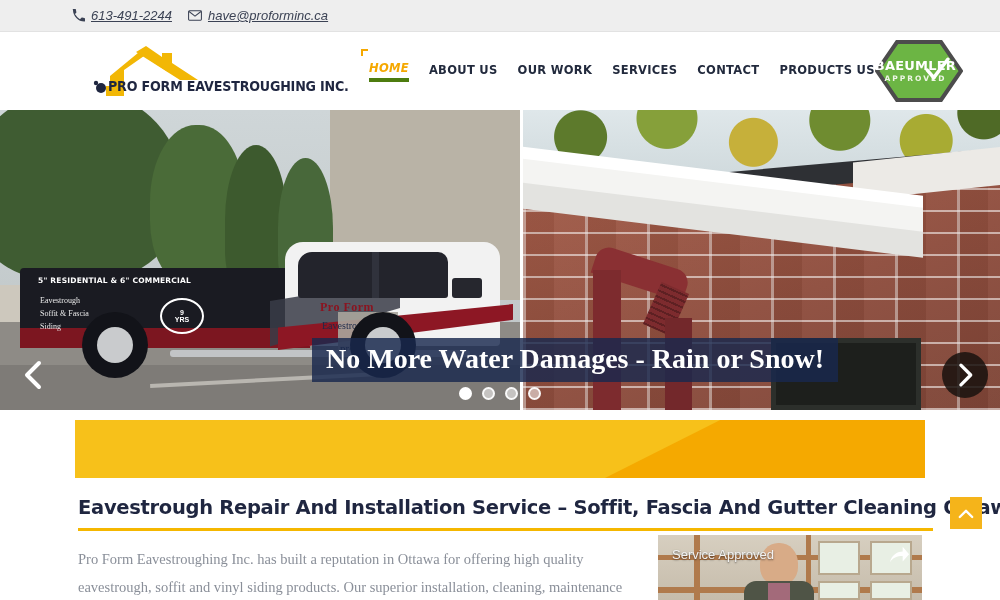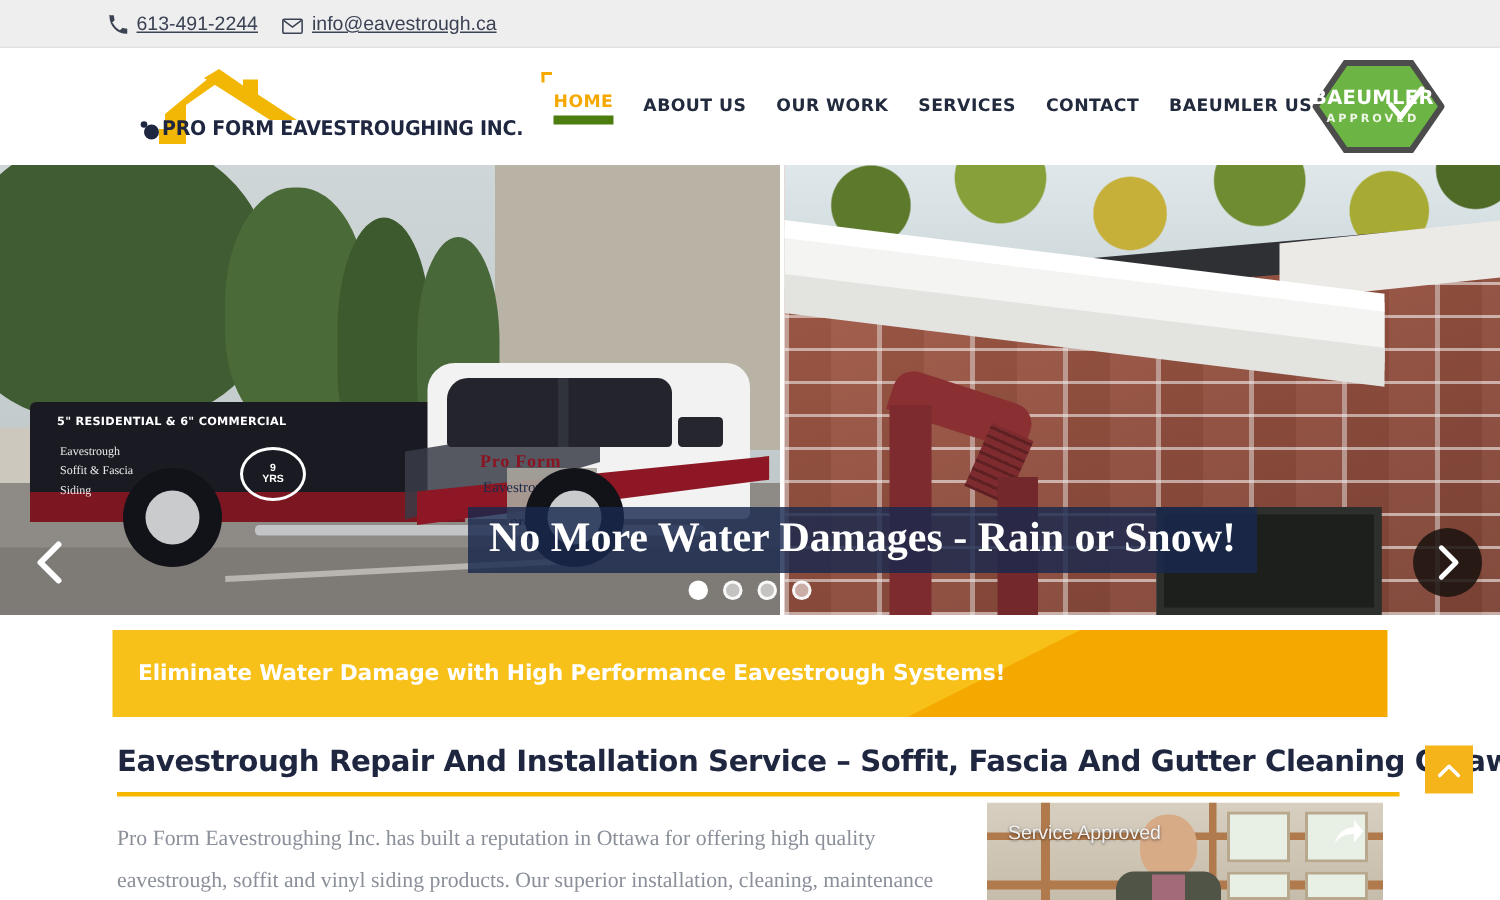--- a/index.html
+++ b/index.html
@@ -8,21 +8,21 @@
     font-family:"Liberation Sans", sans-serif;
     background:#ffffff;
     color:#2b3243;
   }
 
   
   .topbar{
     height:32px; background:#eeeeee; border-bottom:1px solid #e2e2e2;
     display:flex; align-items:center; padding-left:72px; gap:16px;
   }
-  .tb-item{ display:flex; align-items:flex-end; gap:6px; font-size:13px; color:#3b4254; }
+  .tb-item{ display:flex; align-items:center; gap:6px; font-size:13px; color:#3b4254;font-style:italic; }
   .tb-item svg{ display:block; }
 
   
   .header{
     height:78px; background:#ffffff; display:flex; align-items:center;
     padding:0 72px 0 76px; position:relative;
   }
   .logo{ display:flex; flex-direction:column; justify-content:flex-end; width:215px; }
   .logo-mark{ position:relative; height:50px; width:205px; }
   .logo-word{
@@ -33,21 +33,21 @@
     transform:scaleX(0.94); transform-origin:left bottom;
   }
 
   .nav{ display:flex; align-items:center; gap:20px; margin-left:88px; position:relative; }
   .nav a{
     font-family:"DejaVu Sans", sans-serif;
     font-size:11.5px; font-weight:bold; letter-spacing:0.3px;
     color:#222a3d; text-decoration:none; white-space:nowrap;
     padding-bottom:3px;
   }
-  .nav a.active{ color:#f5a800; border-bottom:6px solid #4d7c0f; }
+  .nav a.active{ color:#f5a800; border-bottom:4px solid #4d7c0f;font-style:italic; }
   .nav .corner-tick{
     position:absolute; left:-8px; top:-12px; width:7px; height:7px;
     border-left:2px solid #f5a800; border-top:2px solid #f5a800;
   }
 
   .badge{
     margin-left:auto; width:88px; height:62px; position:relative;
     display:flex; align-items:center; justify-content:center;
   }
   .hexwrap{ position:absolute; inset:0; }
@@ -220,21 +220,21 @@
     </span>
     <span>613-491-2244</span>
   </a>
   <a class="tb-item" href="#">
     <span>
       <svg width="14" height="11" viewBox="0 0 24 18" fill="none" stroke="#3b4254" stroke-width="1.8">
         <rect x="1" y="1" width="22" height="16" rx="1.5"></rect>
         <path d="M1.8 2.2 12 10 22.2 2.2"></path>
       </svg>
     </span>
-    <span>info@eavestrough.ca</span>
+    <span>have@proforminc.ca</span>
   </a>
 </div>
 
 <div class="header">
 
   <a class="logo" href="#">
     <div class="logo-mark">
       <svg width="205" height="50" viewBox="0 0 205 50">
         <path d="M34 30 L34 50 L48 50 L48 24 L68 10 L92 26 L92 18 L68 2 Z" fill="#f2b705"></path>
         <path d="M60 6 L104 34 L122 34 L96 17 L96 7 L86 7 L86 11 L70 0 Z" fill="#f2b705"></path>
@@ -246,21 +246,21 @@
     </div>
   </a>
 
   <nav class="nav">
     <span class="corner-tick"></span>
     <a href="#" class="active">HOME</a>
     <a href="#">ABOUT US</a>
     <a href="#">OUR WORK</a>
     <a href="#">SERVICES</a>
     <a href="#">CONTACT</a>
-    <a href="#">BAEUMLER US</a>
+    <a href="#">PRODUCTS US</a>
   </nav>
 
   <div class="badge">
     <div class="hexwrap">
       <svg width="88" height="62" viewBox="0 0 88 62">
         <polygon points="22,2 66,2 86,31 66,60 22,60 2,31" fill="#6cb544" stroke="#4c4c4c" stroke-width="4"></polygon>
       </svg>
     </div>
     <div class="badge-text">
       <div class="badge-t1">BAEUMLER</div>
@@ -348,21 +348,20 @@
     <span class="dot active"></span>
     <span class="dot"></span>
     <span class="dot"></span>
     <span class="dot"></span>
   </div>
 </div>
 
 <div class="cta-outer">
   <div class="cta">
     <div class="cta-diag"></div>
-    <div class="cta-text">Eliminate Water Damage with High Performance Eavestrough Systems!</div>
   </div>
 </div>
 
 <div class="content">
   <div class="col-left">
     <h1 class="page-h1">Eavestrough Repair And Installation Service – Soffit, Fascia And Gutter Cleaning Ottawa</h1>
     <div class="h1-rule"></div>
     <p class="body-p">Pro Form Eavestroughing Inc. has built a reputation in Ottawa for offering high quality eavestrough, soffit and vinyl siding products. Our superior installation, cleaning, maintenance and repair services are further cherry on the cake. We have emerged as the top Eavestrough Ottawa option for local</p>
   </div>
 </div>

